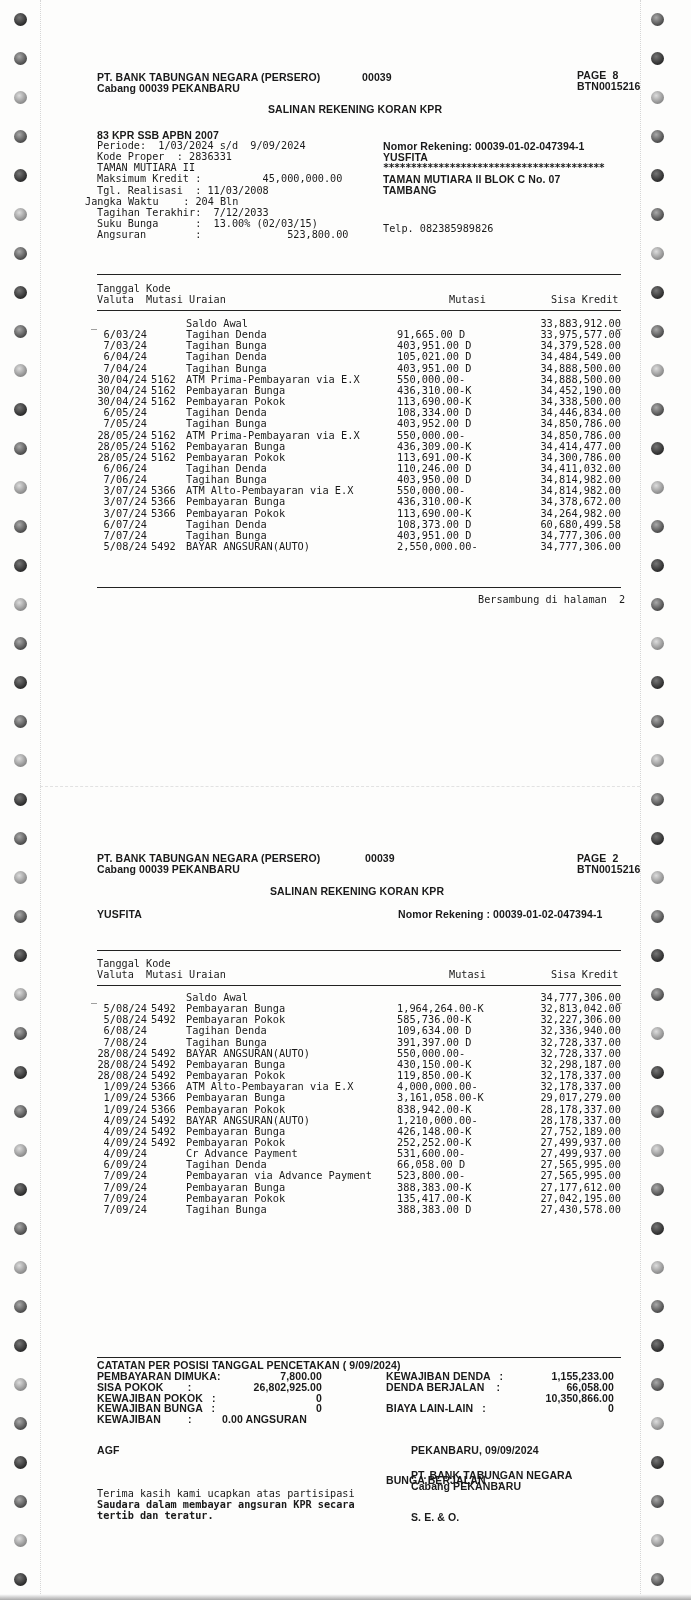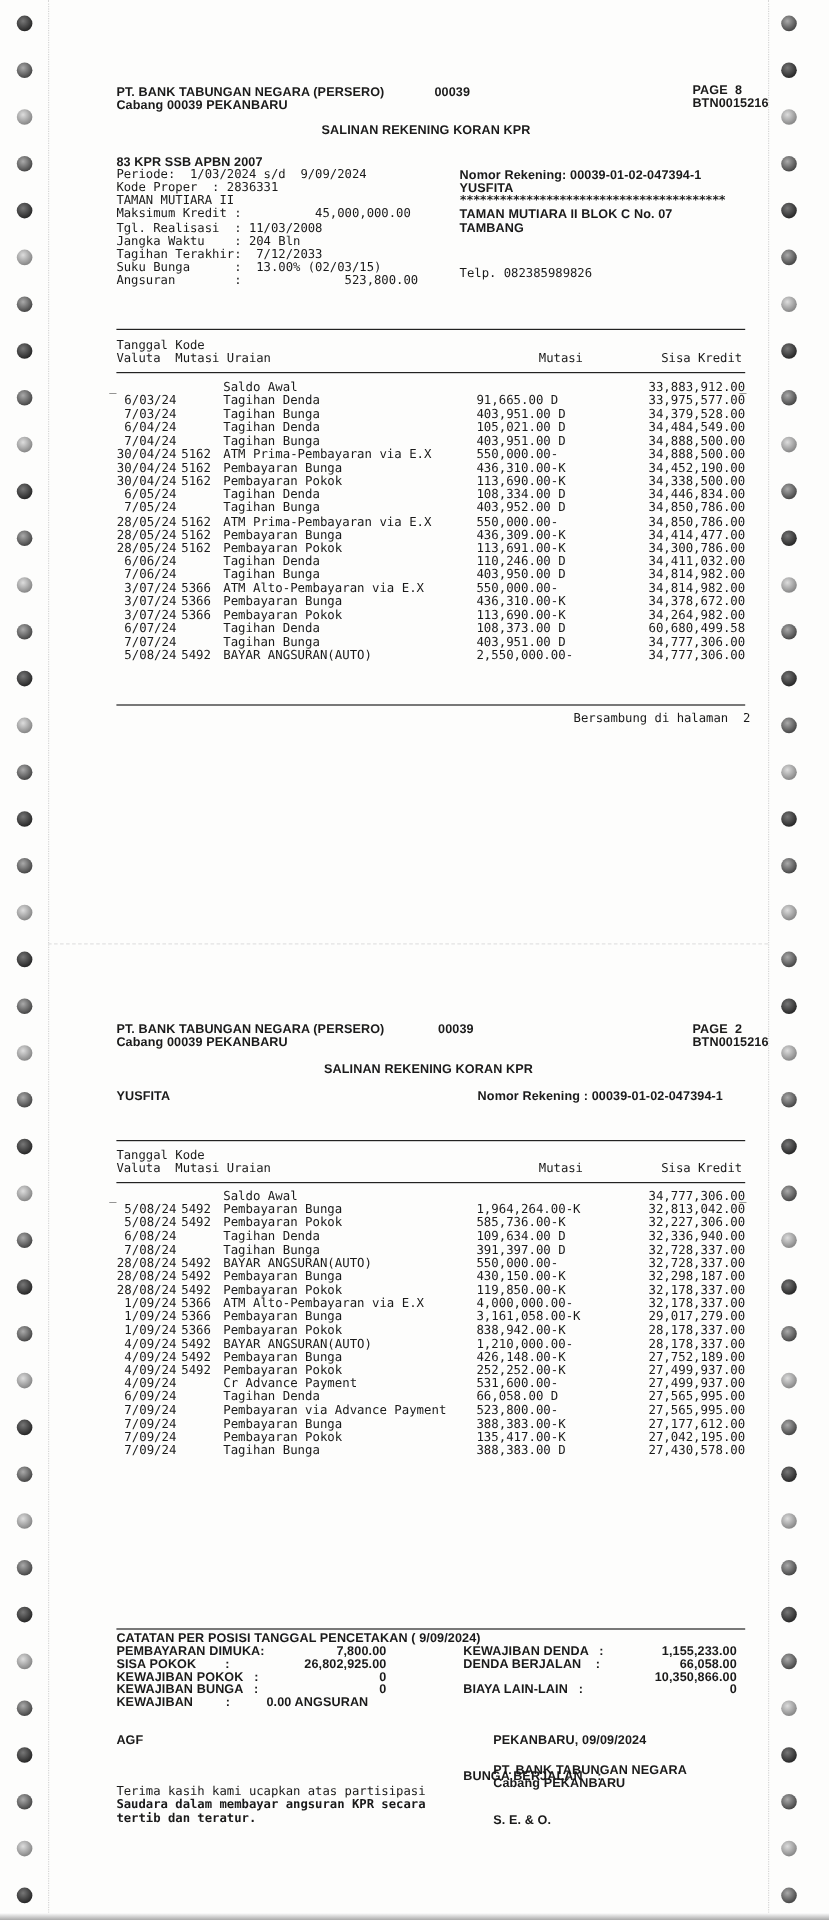--- a/index.html
+++ b/index.html
@@ -125,21 +125,21 @@
     <div class="t sans" style="left:577px;top:81px">BTN0015216</div>
     <div class="t sans" style="left:268px;top:104px">SALINAN REKENING KORAN KPR</div>
 
     <div id="p1-info-left">
         <div class="t sans" style="left: 97px; top: 130px;">83 KPR SSB APBN 2007</div>
         <div class="t" style="left: 97px; top: 141.1px;">Periode:  1/03/2024 s/d  9/09/2024</div>
         <div class="t" style="left: 97px; top: 152.2px;">Kode Proper  : 2836331</div>
         <div class="t" style="left: 97px; top: 163.3px;">TAMAN MUTIARA II</div>
         <div class="t" style="left: 97px; top: 174.4px;">Maksimum Kredit :          45,000,000.00</div>
         <div class="t" style="left: 97px; top: 185.5px;">Tgl. Realisasi  : 11/03/2008</div>
-        <div class="t" style="left: 97px; top: 196.6px; text-align: center;">Jangka Waktu    : 204 Bln</div>
+        <div class="t" style="left: 85px; top: 196.6px; text-align: center;">Jangka Waktu    : 204 Bln</div>
         <div class="t" style="left: 97px; top: 207.7px;">Tagihan Terakhir:  7/12/2033</div>
         <div class="t" style="left: 97px; top: 218.8px;">Suku Bunga      :  13.00% (02/03/15)</div>
         <div class="t" style="left: 97px; top: 229.9px;">Angsuran        :              523,800.00</div>
       </div>
 
     <div class="t sans" style="left:383px;top:141px">Nomor Rekening: 00039-01-02-047394-1</div>
     <div class="t sans" style="left:383px;top:152px">YUSFITA</div>
     <div class="t" style="left:383px;top:163px;font-weight:bold;letter-spacing:-0.6px">****************************************</div>
     <div class="t sans" style="left:383px;top:174px">TAMAN MUTIARA II BLOK C No. 07</div>
     <div class="t sans" style="left:383px;top:185px">TAMBANG</div>

